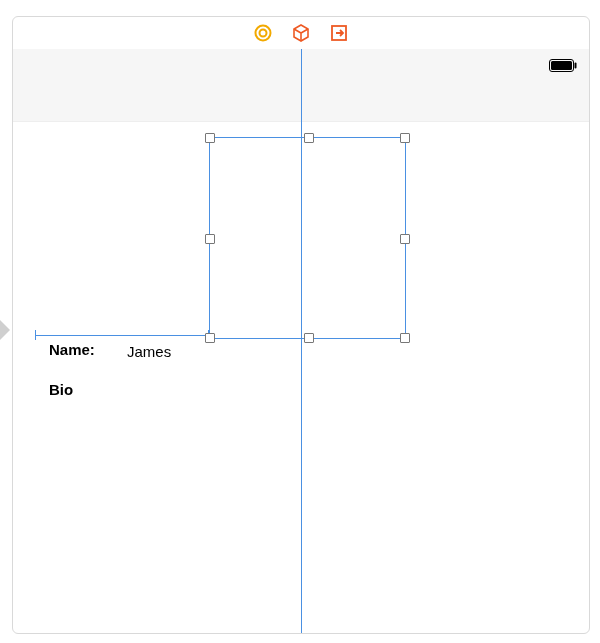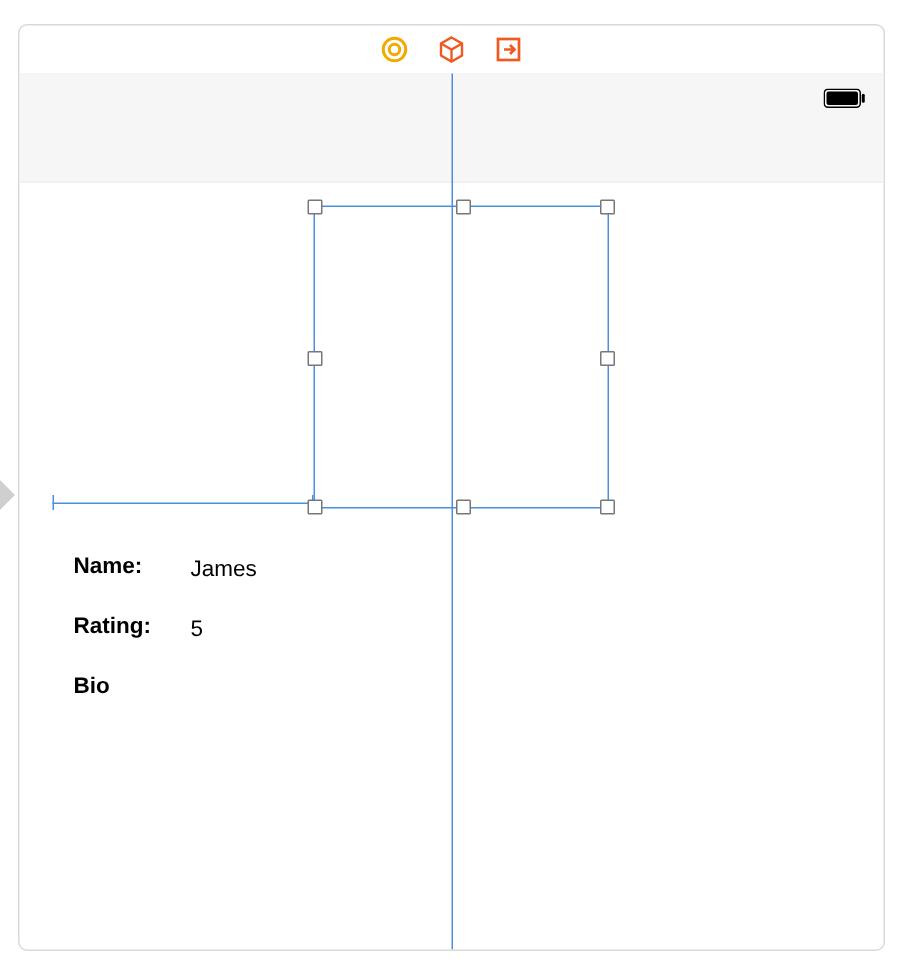--- a/index.html
+++ b/index.html
@@ -38,21 +38,21 @@
   .h-tl{left:-5px;top:-5px}
   .h-tm{left:calc(50% - 4px);top:-5px}
   .h-tr{right:-5px;top:-5px}
   .h-ml{left:-5px;top:calc(50% - 4px)}
   .h-mr{right:-5px;top:calc(50% - 4px)}
   .h-bl{left:-5px;bottom:-5px}
   .h-bm{left:calc(50% - 4px);bottom:-5px}
   .h-br{right:-5px;bottom:-5px}
 
   
-  .form{position:absolute;left:36px;top:352px;right:28px;font-size:15px;color:#000}
+  .form{position:absolute;left:36px;top:324px;right:28px;font-size:15px;color:#000}
   .row{display:flex;align-items:flex-start;margin:0 0 18px 0}
   .lbl{width:78px;font-weight:700}
   .val{flex:1;font-weight:400;line-height:1.45}
 </style>
 </head>
 <body>
 
 <div class="root">
 
   <div class="entry-nub">
@@ -112,22 +112,18 @@
       <div class="handle h-bm"></div>
       <div class="handle h-br"></div>
     </div>
 
     <div class="form">
       <div class="row">
         <div class="lbl">Name:</div>
         <div class="val">James</div>
       </div>
       <div class="row">
-        <div class="lbl">Rating:</div>
-        <div class="val">5</div>
-      </div>
-      <div class="row">
         <div class="lbl">Bio</div>
       </div>
     </div>
 
   </div>
 </div>
 
 </body></html>

